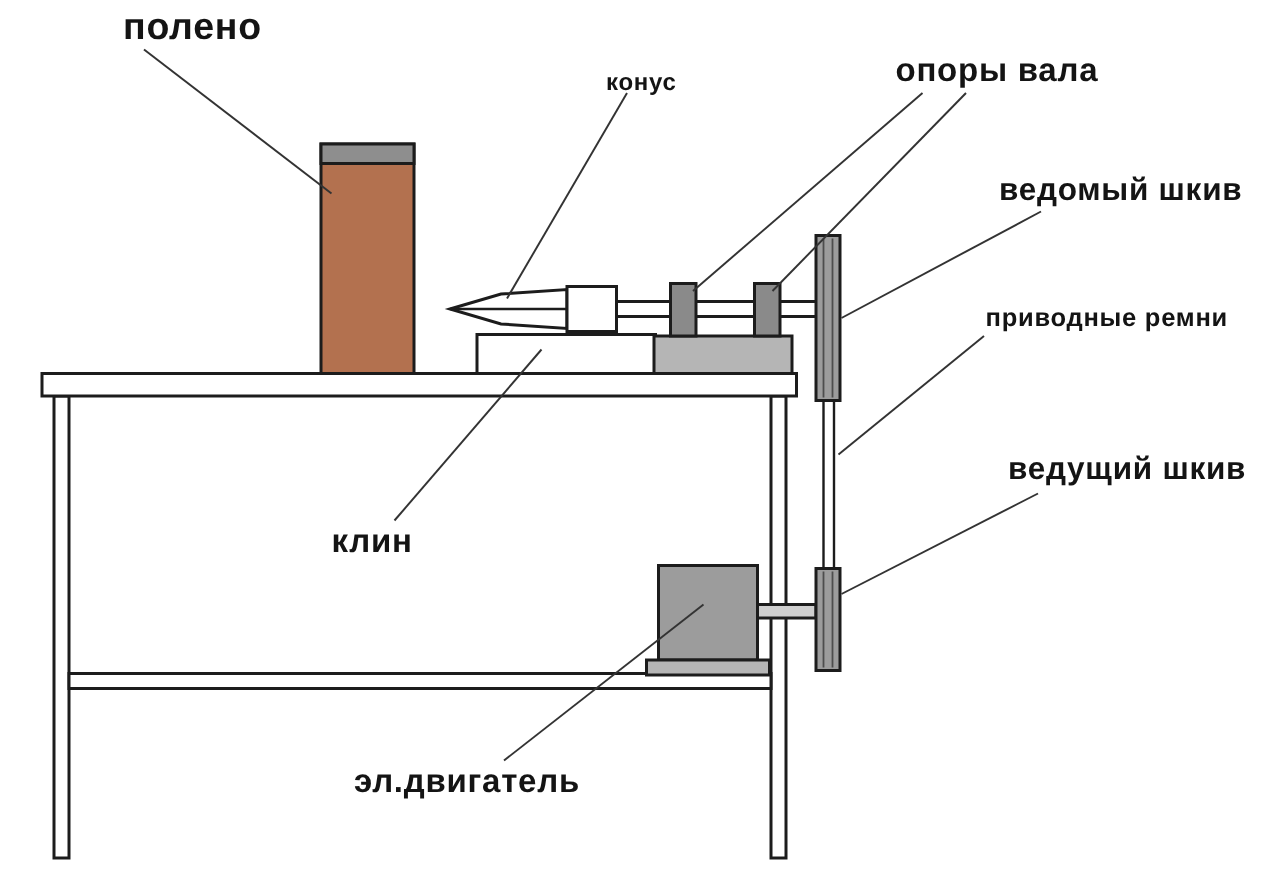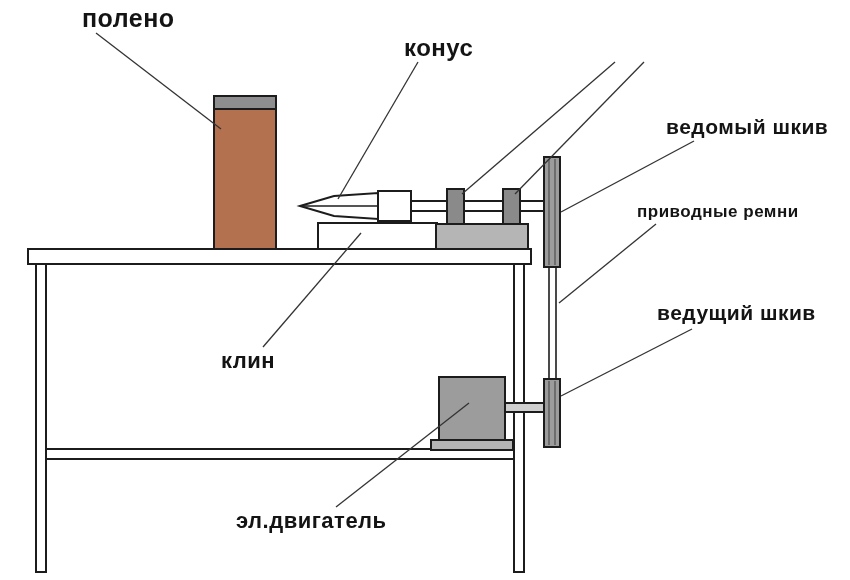--- a/index.html
+++ b/index.html
@@ -23,25 +23,25 @@
   }
   .lbl {
     position: absolute;
     color: #141414;
     font-weight: bold;
     white-space: nowrap;
     letter-spacing: 0.5px;
     line-height: 1;
   }
   .lbl-log            { left: 82px;  top: 6px;   font-size: 25px; }
-  .lbl-cone           { left: 404px; top: 36px;  font-size: 24px; }
+  .lbl-cone           { left: 404px; top: 48px;  font-size: 16px; }
   .lbl-supports       { left: 597px; top: 36px;  font-size: 22px; }
   .lbl-driven-pulley  { left: 666px; top: 116px; font-size: 21px; }
-  .lbl-belts          { left: 637px; top: 203px; font-size: 17px; }
-  .lbl-driving-pulley { left: 657px; top: 302px; font-size: 21px; }
+  .lbl-belts          { left: 657px; top: 203px; font-size: 17px; }
+  .lbl-driving-pulley { left: 672px; top: 302px; font-size: 21px; }
   .lbl-wedge          { left: 221px; top: 350px; font-size: 22px; }
   .lbl-motor          { left: 236px; top: 510px; font-size: 22px; text-align: right; }
 
   .outlined {
     stroke: #1c1c1c;
     stroke-width: 2;
   }
   .white-part { fill: #ffffff; }
   .thin-line {
     stroke: #1c1c1c;
@@ -104,19 +104,20 @@
     <line x1="644" y1="62" x2="515" y2="194" class="leader"></line>
     <line x1="694" y1="141" x2="561" y2="212" class="leader"></line>
     <line x1="656" y1="224" x2="559" y2="303" class="leader"></line>
     <line x1="692" y1="329" x2="561" y2="396" class="leader"></line>
     <line x1="263" y1="347" x2="361" y2="233" class="leader"></line>
     <line x1="336" y1="507" x2="469" y2="403" class="leader"></line>
   </svg>
 
   <div class="lbl lbl-log">полено</div>
   <div class="lbl lbl-cone">конус</div>
+  <div class="lbl lbl-supports">опоры вала</div>
   <div class="lbl lbl-driven-pulley">ведомый шкив</div>
   <div class="lbl lbl-belts">приводные ремни</div>
   <div class="lbl lbl-driving-pulley">ведущий шкив</div>
   <div class="lbl lbl-wedge">клин</div>
   <div class="lbl lbl-motor">эл.двигатель</div>
 
 </div>
 
 </body></html>

